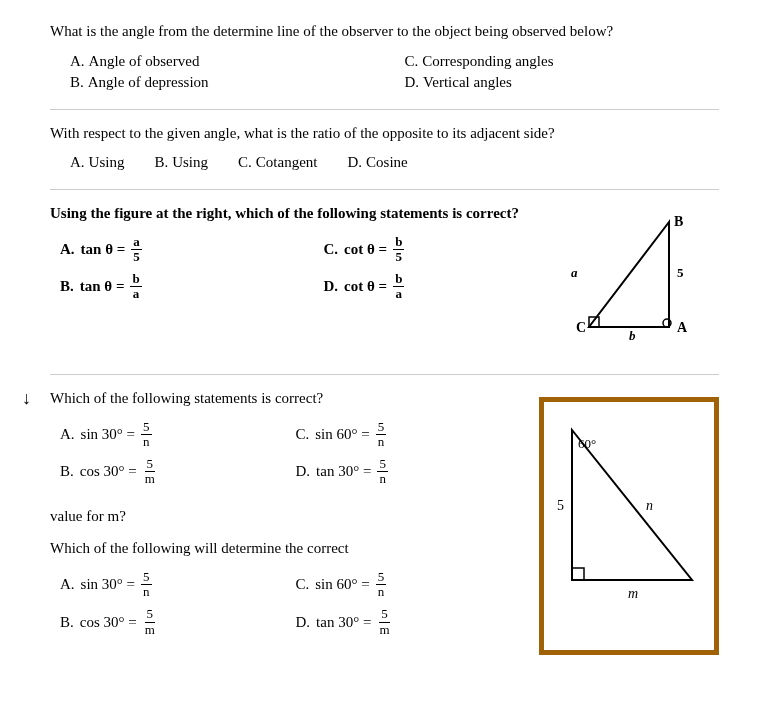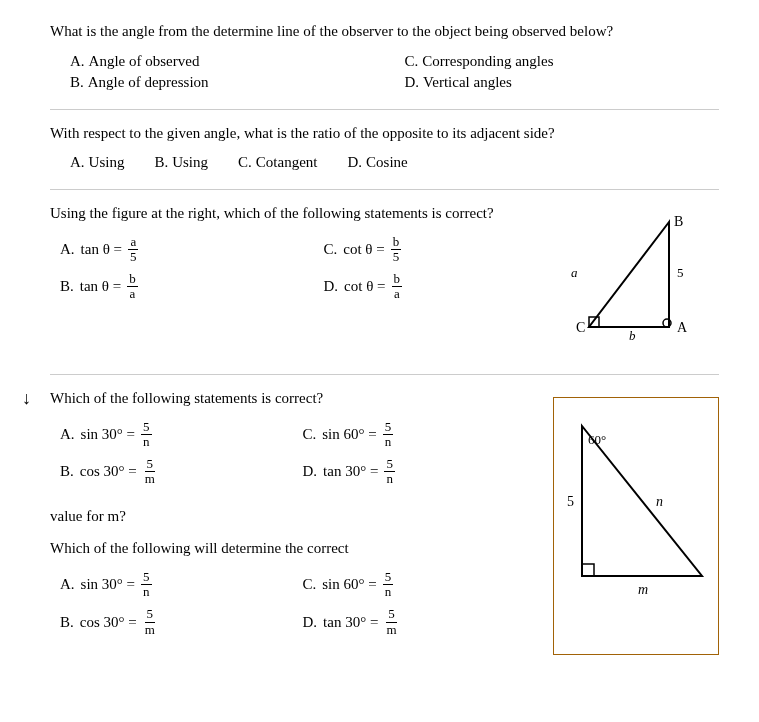--- a/index.html
+++ b/index.html
@@ -39,20 +39,21 @@
     .divider {
       border: none;
       border-top: 1px solid #ccc;
       margin: 12px 0;
     }
 
     
     .q3-container {
       display: flex;
       gap: 2px;
+      font-weight: bold;
     }
 
     .q3-left {
       flex: 1;
     }
 
     .q3-figure {
       width: 160px;
       flex-shrink: 0;
       margin-top: 10px;
@@ -62,23 +63,23 @@
     .q45-container {
       display: flex;
       gap: 10px;
     }
 
     .q45-left {
       flex: 1;
     }
 
     .q45-figure {
-      width: 166px;
+      width: 180px;
       flex-shrink: 0;
-      border: 1px solid #a16207;
+      border: 5px solid #a16207;
       padding: 8px;
       margin-top: 10px;
       margin-left: 28px;
     }
 
     .fraction {
       display: inline-flex;
       flex-direction: column;
       align-items: center;
       vertical-align: middle;

